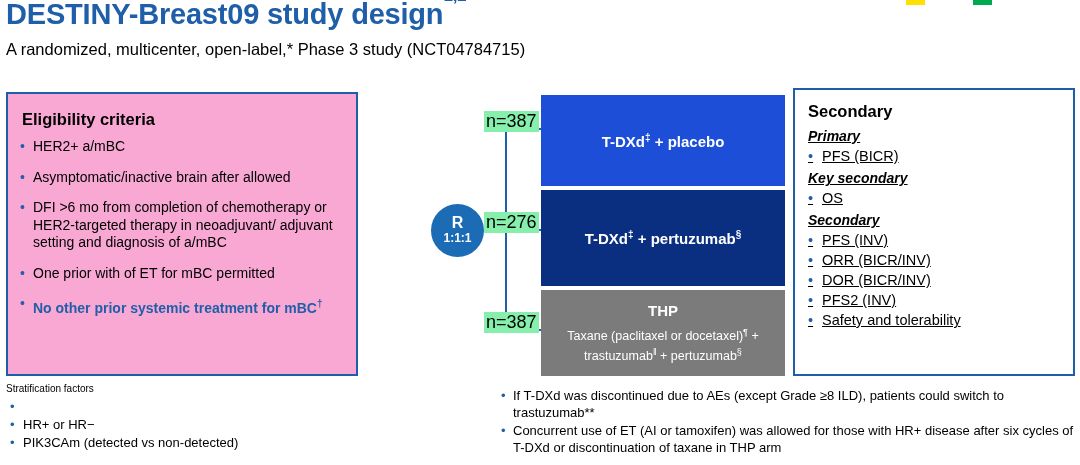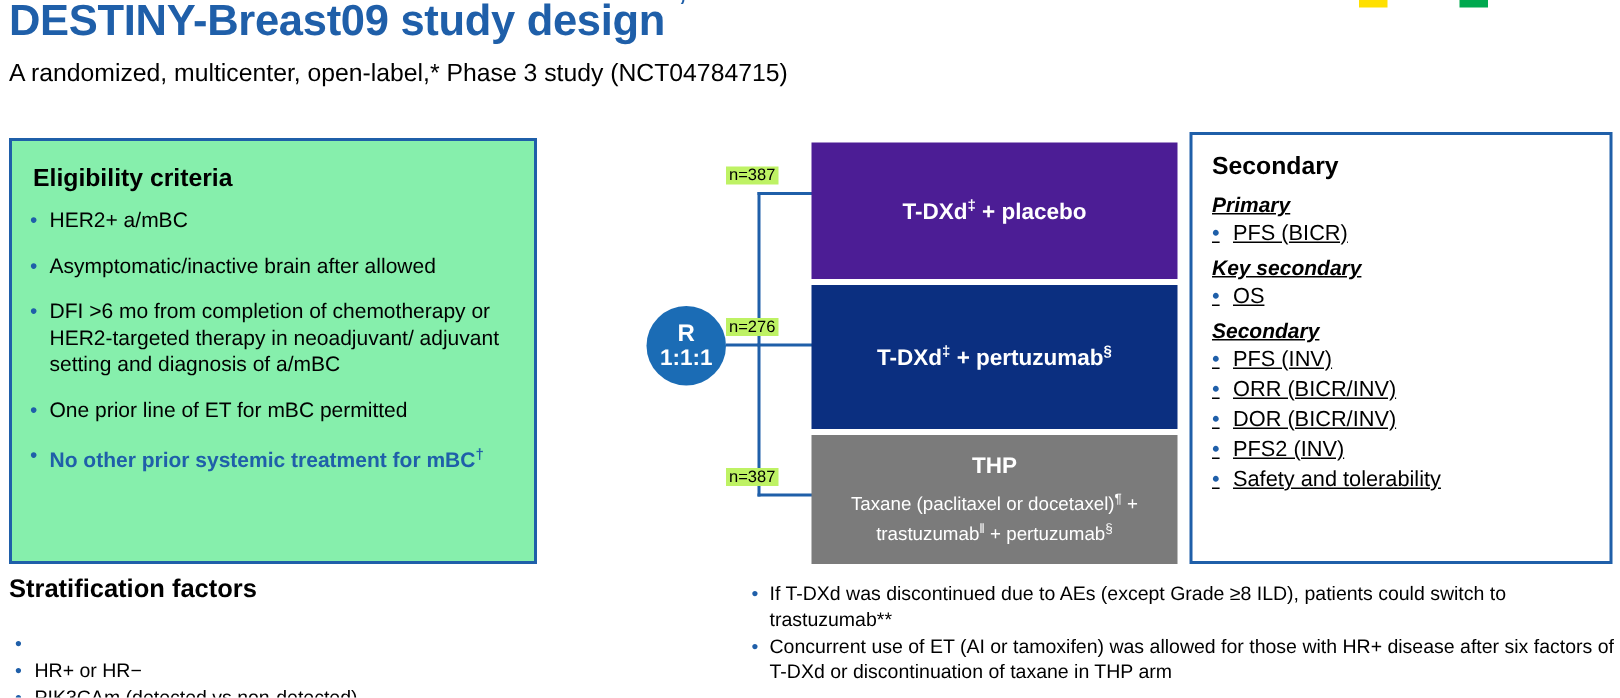--- a/index.html
+++ b/index.html
@@ -51,21 +51,21 @@
 
   
   #eligibility-box {
     position: absolute;
     left: 6px;
     top: 92px;
     width: 352px;
     height: 284px;
     border: 2px solid #1F5FA9;
     box-sizing: border-box;
-    background: #86efac;
+    background: #f9a8d4;
   }
   #eligibility-heading {
     position: absolute;
     left: 14px;
     top: 16px;
     font-size: 16.5px;
     font-weight: bold;
   }
   .elig-list {
     position: absolute;
@@ -94,23 +94,23 @@
   .elig-item sup { font-size: 10px; }
 
   
   #stratification {
     position: absolute;
     left: 6px;
     top: 383px;
     width: 360px;
   }
   #stratification-heading {
-    font-size: 17px;
-    font-weight: bold;
-    margin-bottom: 18px;
+    font-size: 10px;
+    font-weight: normal;
+    margin-bottom: 5px;
   }
   .strat-item {
     display: flex;
     font-size: 13px;
     line-height: 16px;
     margin-bottom: 2px;
   }
   .strat-item .bullet {
     color: #1F5FA9;
     width: 13px;
@@ -128,58 +128,58 @@
     height: 53px;
     border-radius: 50%;
     background: #1B6CB5;
     color: #ffffff;
     display: flex;
     flex-direction: column;
     align-items: center;
     justify-content: center;
   }
   #r-circle .r-letter { font-size: 16px; font-weight: bold; line-height: 16px; }
-  #r-circle .r-ratio  { font-size: 15px; font-weight: bold; line-height: 15px; }
+  #r-circle .r-ratio  { font-size: 12px; font-weight: bold; line-height: 15px; }
 
   
   .conn {
     position: absolute;
     background: #1F5FA9;
   }
   #conn-stem   { left: 484px; top: 229px; width: 22px; height: 2px; }
   #conn-vert   { left: 505px; top: 128px; width: 2px; height: 203px; }
   #conn-top    { left: 505px; top: 128px; width: 37px; height: 2px; }
   #conn-mid    { left: 505px; top: 229px; width: 37px; height: 2px; }
   #conn-bot    { left: 505px; top: 329px; width: 37px; height: 2px; }
 
   .n-label {
     position: absolute;
-    font-size: 11px;
+    font-size: 18px;
     color: #000000;
-    background: #bef264;
+    background: #86efac;
     padding: 0 2px;
   }
   #n-label-1 { left: 484px; top: 111px; }
   #n-label-2 { left: 484px; top: 212px; }
   #n-label-3 { left: 484px; top: 312px; }
 
   
   .arm {
     position: absolute;
     left: 541px;
     width: 244px;
     box-sizing: border-box;
     display: flex;
     flex-direction: column;
     align-items: center;
     justify-content: center;
     color: #ffffff;
     text-align: center;
   }
-  #arm-1 { top: 95px;  height: 91px;  background: #4c1d95; }
+  #arm-1 { top: 95px;  height: 91px;  background: #1d4ed8; }
   #arm-2 { top: 190px; height: 96px;  background: #0B2F80; }
   #arm-3 { top: 290px; height: 86px;  background: #7B7B7B; }
   .arm-title {
     font-size: 15px;
     font-weight: bold;
   }
   .arm-title sup { font-size: 10px; font-weight: bold; }
   .arm-sub {
     font-size: 12.5px;
     line-height: 16px;
@@ -275,21 +275,21 @@
       <span class="txt">Asymptomatic/inactive brain after allowed</span>
     </div>
 
     <div class="elig-item">
       <span class="bullet">•</span>
       <span class="txt">DFI &gt;6 mo from completion of chemotherapy or HER2-targeted therapy in neoadjuvant/ adjuvant setting and diagnosis of a/mBC</span>
     </div>
 
     <div class="elig-item">
       <span class="bullet">•</span>
-      <span class="txt">One prior line of ET for mBC permitted</span>
+      <span class="txt">One prior with of ET for mBC permitted</span>
     </div>
 
     <div class="elig-item highlight">
       <span class="bullet">•</span>
       <span class="txt"><span>No other prior systemic treatment for mBC</span><sup>†</sup></span>
     </div>
 
   </div>
 </div>
 
@@ -389,15 +389,15 @@
   </div>
 </div>
 
 <div id="bottom-notes">
   <div class="note-item">
     <span class="bullet">•</span>
     <span>If T-DXd was discontinued due to AEs (except Grade ≥8 ILD), patients could switch to trastuzumab**</span>
   </div>
   <div class="note-item">
     <span class="bullet">•</span>
-    <span>Concurrent use of ET (AI or tamoxifen) was allowed for those with HR+ disease after six factors of T-DXd or discontinuation of taxane in THP arm</span>
+    <span>Concurrent use of ET (AI or tamoxifen) was allowed for those with HR+ disease after six cycles of T-DXd or discontinuation of taxane in THP arm</span>
   </div>
 </div>
 
 </body></html>

